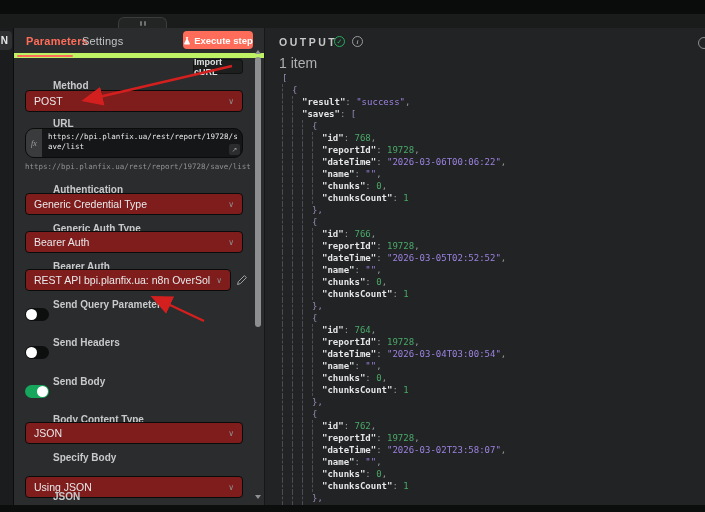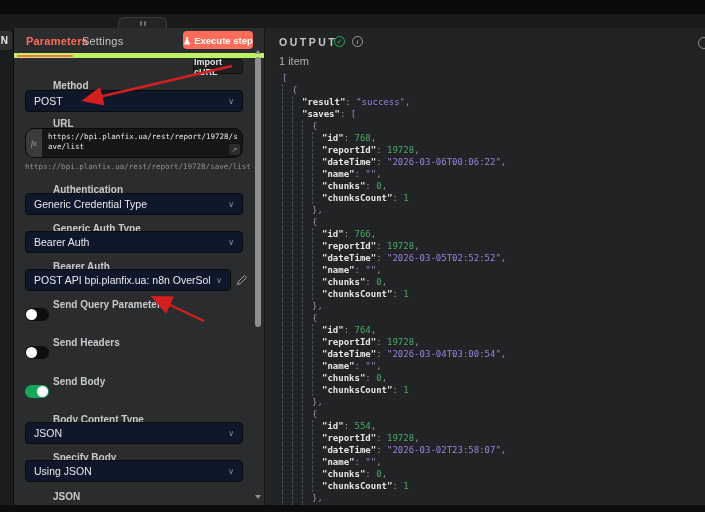--- a/index.html
+++ b/index.html
@@ -29,21 +29,21 @@
   .tab.t1 { left:12px; color:#ff6d5a; }
   .tab.t2 { left:68px; color:#c2c4c6; font-weight:400; }
   .tab-underline { position:absolute; left:3px; top:27px; width:56px; height:2px; background:#ff6d5a; border-radius:1px; }
   .exec-btn { position:absolute; left:169px; top:3px; width:70px; height:18px; background:#ff6d5a;
     border-radius:4px; color:#ffffff; font-size:9.5px; font-weight:700;
     display:flex; align-items:center; justify-content:center; gap:3px; }
   .import-curl { position:absolute; left:179px; top:31px; width:50px; height:15px; background:#1d1e1e;
     border:1px solid #101111; border-radius:3px; color:#dfe0e1; font-size:9px; font-weight:600;
     display:flex; align-items:center; justify-content:center; }
   .lbl { position:absolute; left:11px; color:#c7c9cb; font-size:10px; font-weight:600;margin-left:28px; }
-  .fld { position:absolute; left:11px; width:218px; height:22px; background:#0f172a;
+  .fld { position:absolute; left:11px; width:218px; height:22px; background:#7f1d1d;
     border:1px solid #0a0b0b; border-radius:4px; color:#e8e9ea; font-size:10.5px;
     display:flex; align-items:center; padding:0 8px; }
   .fld .chev { margin-left:auto; color:#8e9092; font-size:8px; }
   .url-fld { position:absolute; left:11px; width:218px; height:30px; background:#151617;
     border:1px solid #0a0b0b; border-radius:9px; display:flex; overflow:hidden; }
   .fxbox { width:16px; background:#3a3b3c; color:#9fa1a3; font-size:8px; font-style:italic;
     font-family:"Liberation Serif", serif; display:flex; align-items:center; justify-content:center; flex:none; }
   .url-text { flex:1; padding:3px 4px 0 6px; color:#e8e9ea; font-size:7.5px; line-height:10px;
     font-family:"DejaVu Sans Mono", monospace; word-break:break-all; }
   .tobadge { position:absolute; right:2px; bottom:2px; width:11px; height:11px; background:#2b2c2d;
@@ -65,21 +65,21 @@
   .output { position:absolute; left:264px; top:28px; width:515px; height:477px; background:#222324;
     border-left:1px solid #161717; overflow:hidden; }
   .out-title { position:absolute; left:14px; top:8px; color:#c6c7c8; font-size:10.5px; font-weight:700;
     letter-spacing:2.5px; }
   .circ { position:absolute; width:11px; height:11px; border-radius:50%; display:flex;
     align-items:center; justify-content:center; font-size:7px; }
   .circ.ok { left:69px; top:8px; border:1px solid #27ae60; color:#27ae60; }
   .circ.info { left:87px; top:8px; border:1px solid #9a9c9e; color:#9a9c9e;
     font-family:"Liberation Serif", serif; font-style:italic; font-weight:700; }
   .circ.cut { left:433px; top:9px; border:1.5px solid #8b8d8f; width:12px; height:12px; }
-  .out-count { position:absolute; left:14px; top:27px; color:#aeb0b1; font-size:11px; }
+  .out-count { position:absolute; left:14px; top:27px; color:#aeb0b1; font-size:14px; }
   .json { position:absolute; left:17px; top:44px; right:0; bottom:0; overflow:hidden;
     font-family:"DejaVu Sans Mono", monospace; font-size:9px; }
   .jrow { display:flex; height:12px; line-height:12px; white-space:pre; align-items:stretch; }
   .jg { width:10px; border-left:1px dashed #4b4d54; flex:none; }
   .j-k { color:#e4e5e7; font-weight:700; }
   .j-p { color:#97999d; }
   .j-s { color:#9c82e0; }
   .j-n { color:#4aa96a; }
   .j-b { color:#968cb4; }
 
@@ -141,21 +141,21 @@
     </div>
 
     <div class="lbl" style="top:195px">Generic Auth Type</div>
     <div class="fld" style="top:203px">
       <span>Bearer Auth</span>
       <span class="chev">∨</span>
     </div>
 
     <div class="lbl" style="top:233px">Bearer Auth</div>
     <div class="fld" style="top:241px; width:206px">
-      <span style="overflow:hidden;white-space:nowrap">POST API bpi.planfix.ua: n8n OverSol</span>
+      <span style="overflow:hidden;white-space:nowrap">REST API bpi.planfix.ua: n8n OverSol</span>
       <span class="chev">∨</span>
     </div>
     <svg class="pencil" style="top:246px" viewBox="0 0 12 12">
       <path d="M1.5 10.5l.9-2.9 6-6 2 2-6 6-2.9.9z" fill="none" stroke="#9fa1a3" stroke-width="1"></path>
     </svg>
 
     <div class="lbl" style="top:271px">Send Query Parameters</div>
     <div class="tog" style="top:280px">
         <span class="knob"></span>
       </div>
@@ -170,21 +170,21 @@
         <span class="knob"></span>
       </div>
 
     <div class="lbl" style="top:386px">Body Content Type</div>
     <div class="fld" style="top:394px">
       <span>JSON</span>
       <span class="chev">∨</span>
     </div>
 
     <div class="lbl" style="top:424px">Specify Body</div>
-    <div class="fld" style="top:432px">
+    <div class="fld" style="top:448px">
       <span>Using JSON</span>
       <span class="chev">∨</span>
     </div>
 
     <div class="lbl" style="top:463px">JSON</div>
 
     <div class="sb-up"></div>
     <div class="sb-thumb"></div>
     <div class="sb-down"></div>
   </div>
@@ -222,21 +222,21 @@
         <div class="jrow"><span class="jg"></span><span class="jg"></span><span class="jg"></span><span class="j-b">},</span></div>
         <div class="jrow"><span class="jg"></span><span class="jg"></span><span class="jg"></span><span class="j-b">{</span></div>
         <div class="jrow"><span class="jg"></span><span class="jg"></span><span class="jg"></span><span class="jg"></span><span class="j-k">"id"</span><span class="j-p">: </span><span class="j-n">764</span><span class="j-p">,</span></div>
         <div class="jrow"><span class="jg"></span><span class="jg"></span><span class="jg"></span><span class="jg"></span><span class="j-k">"reportId"</span><span class="j-p">: </span><span class="j-n">19728</span><span class="j-p">,</span></div>
         <div class="jrow"><span class="jg"></span><span class="jg"></span><span class="jg"></span><span class="jg"></span><span class="j-k">"dateTime"</span><span class="j-p">: </span><span class="j-s">"2026-03-04T03:00:54"</span><span class="j-p">,</span></div>
         <div class="jrow"><span class="jg"></span><span class="jg"></span><span class="jg"></span><span class="jg"></span><span class="j-k">"name"</span><span class="j-p">: </span><span class="j-s">""</span><span class="j-p">,</span></div>
         <div class="jrow"><span class="jg"></span><span class="jg"></span><span class="jg"></span><span class="jg"></span><span class="j-k">"chunks"</span><span class="j-p">: </span><span class="j-n">0</span><span class="j-p">,</span></div>
         <div class="jrow"><span class="jg"></span><span class="jg"></span><span class="jg"></span><span class="jg"></span><span class="j-k">"chunksCount"</span><span class="j-p">: </span><span class="j-n">1</span></div>
         <div class="jrow"><span class="jg"></span><span class="jg"></span><span class="jg"></span><span class="j-b">},</span></div>
         <div class="jrow"><span class="jg"></span><span class="jg"></span><span class="jg"></span><span class="j-b">{</span></div>
-        <div class="jrow"><span class="jg"></span><span class="jg"></span><span class="jg"></span><span class="jg"></span><span class="j-k">"id"</span><span class="j-p">: </span><span class="j-n">554</span><span class="j-p">,</span></div>
+        <div class="jrow"><span class="jg"></span><span class="jg"></span><span class="jg"></span><span class="jg"></span><span class="j-k">"id"</span><span class="j-p">: </span><span class="j-n">762</span><span class="j-p">,</span></div>
         <div class="jrow"><span class="jg"></span><span class="jg"></span><span class="jg"></span><span class="jg"></span><span class="j-k">"reportId"</span><span class="j-p">: </span><span class="j-n">19728</span><span class="j-p">,</span></div>
         <div class="jrow"><span class="jg"></span><span class="jg"></span><span class="jg"></span><span class="jg"></span><span class="j-k">"dateTime"</span><span class="j-p">: </span><span class="j-s">"2026-03-02T23:58:07"</span><span class="j-p">,</span></div>
         <div class="jrow"><span class="jg"></span><span class="jg"></span><span class="jg"></span><span class="jg"></span><span class="j-k">"name"</span><span class="j-p">: </span><span class="j-s">""</span><span class="j-p">,</span></div>
         <div class="jrow"><span class="jg"></span><span class="jg"></span><span class="jg"></span><span class="jg"></span><span class="j-k">"chunks"</span><span class="j-p">: </span><span class="j-n">0</span><span class="j-p">,</span></div>
         <div class="jrow"><span class="jg"></span><span class="jg"></span><span class="jg"></span><span class="jg"></span><span class="j-k">"chunksCount"</span><span class="j-p">: </span><span class="j-n">1</span></div>
         <div class="jrow"><span class="jg"></span><span class="jg"></span><span class="jg"></span><span class="j-b">},</span></div>
         <div class="jrow"><span class="jg"></span><span class="jg"></span><span class="jg"></span><span class="j-b">{</span></div>
       </div>
   </div>
 

